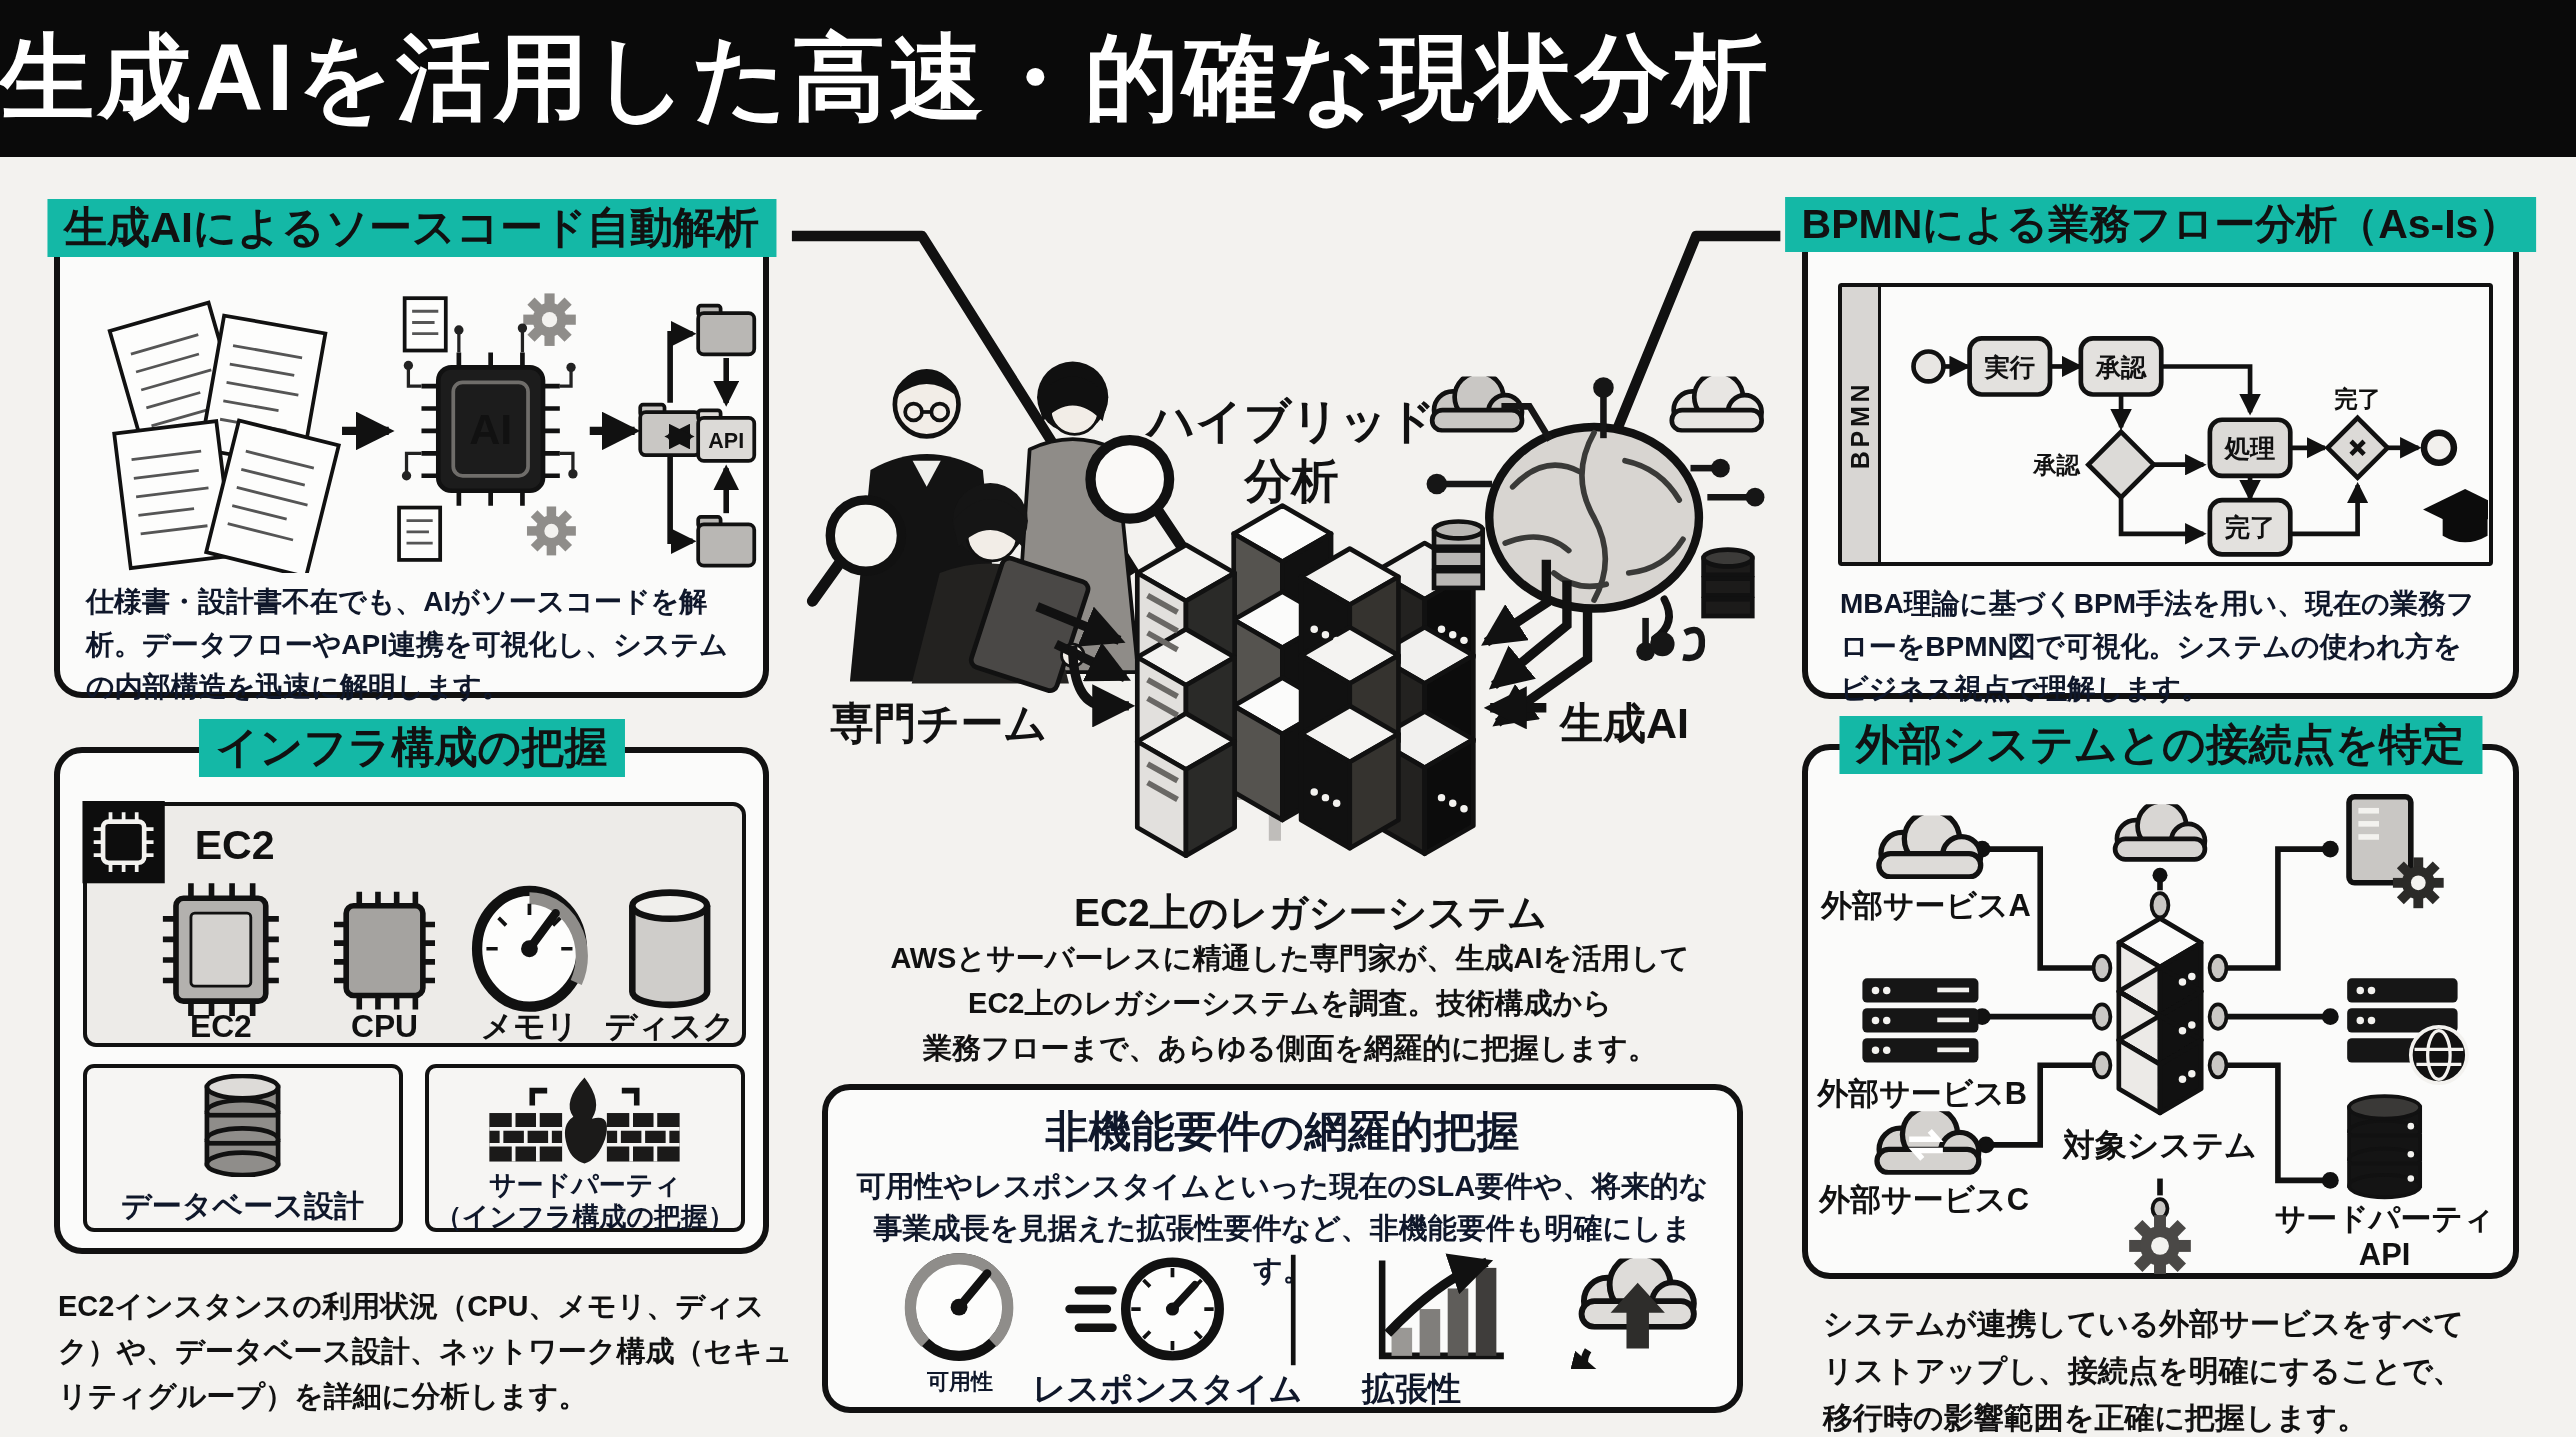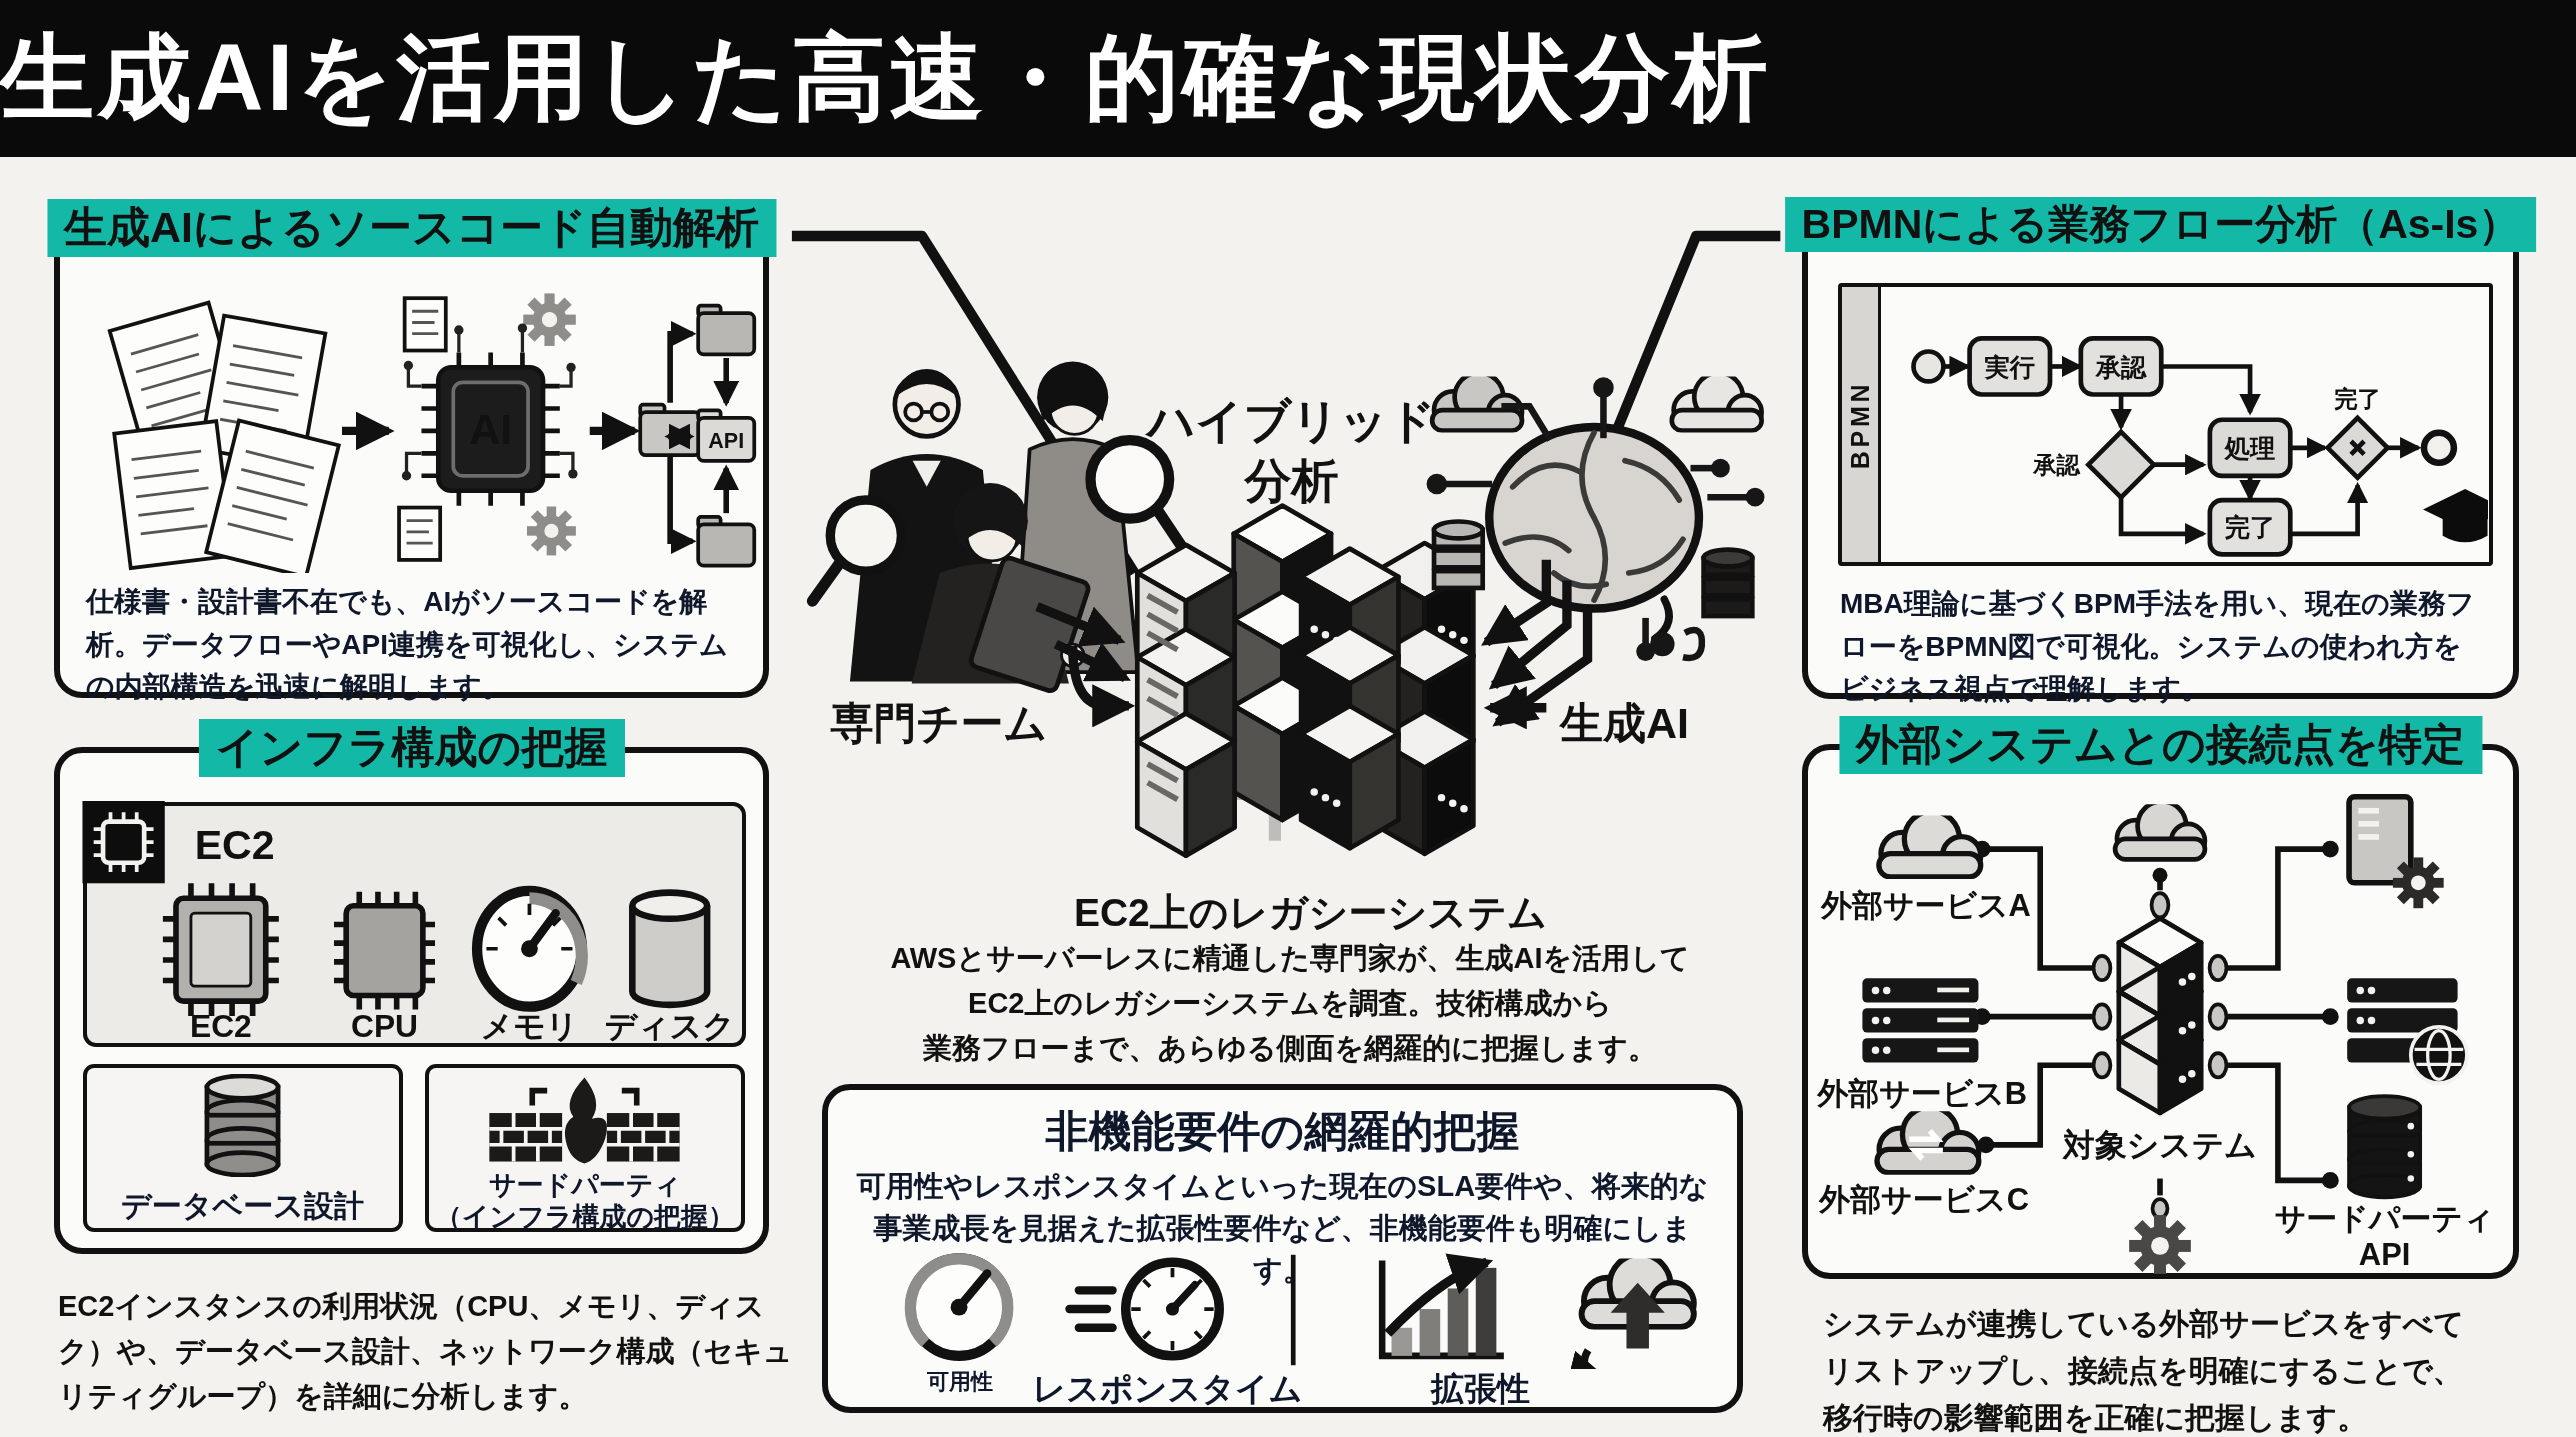--- a/index.html
+++ b/index.html
@@ -473,21 +473,21 @@
       <g>
         <g fill="#dedcd9">
             <use href="#cloudsym" x="790" y="8" width="150" height="76"></use>
           </g>
         <polygon points="853,104 853,66 836,66 865,34 894,66 877,66 877,104" fill="#2e2d2b"></polygon>
         <path d="M812,106 q-12,20 12,26" fill="none" stroke="#111" stroke-width="8" marker-end="url(#ah)"></path>
       </g>
     </svg>
     <div class="desc" style="left:62px;top:277px;width:140px;text-align:center;font-size:22px;">可用性</div>
     <div class="desc" style="left:204px;top:277px;width:271px;text-align:center;font-size:33px;">レスポンスタイム</div>
-    <div class="desc" style="left:534px;top:277px;width:168px;text-align:right;font-size:33px;">拡張性</div>
+    <div class="desc" style="left:534px;top:277px;width:168px;text-align:left;font-size:33px;">拡張性</div>
   </section>
 
   <section class="panel" style="left:1802px;top:225px;width:717px;height:474px;">
     <div class="legend" style="font-size:41px;">BPMNによる業務フロー分析（As-Is）</div>
     <div class="innerbox" style="left:30px;top:52px;width:655px;height:283px;border-radius:3.7px;">
       <div class="lane">
           <span>BPMN</span>
         </div>
       <svg class="svgfill" style="left:43px;top:0;" width="603" height="273" viewBox="0 0 644 292">
         <g stroke="#111" stroke-width="5" fill="none">

